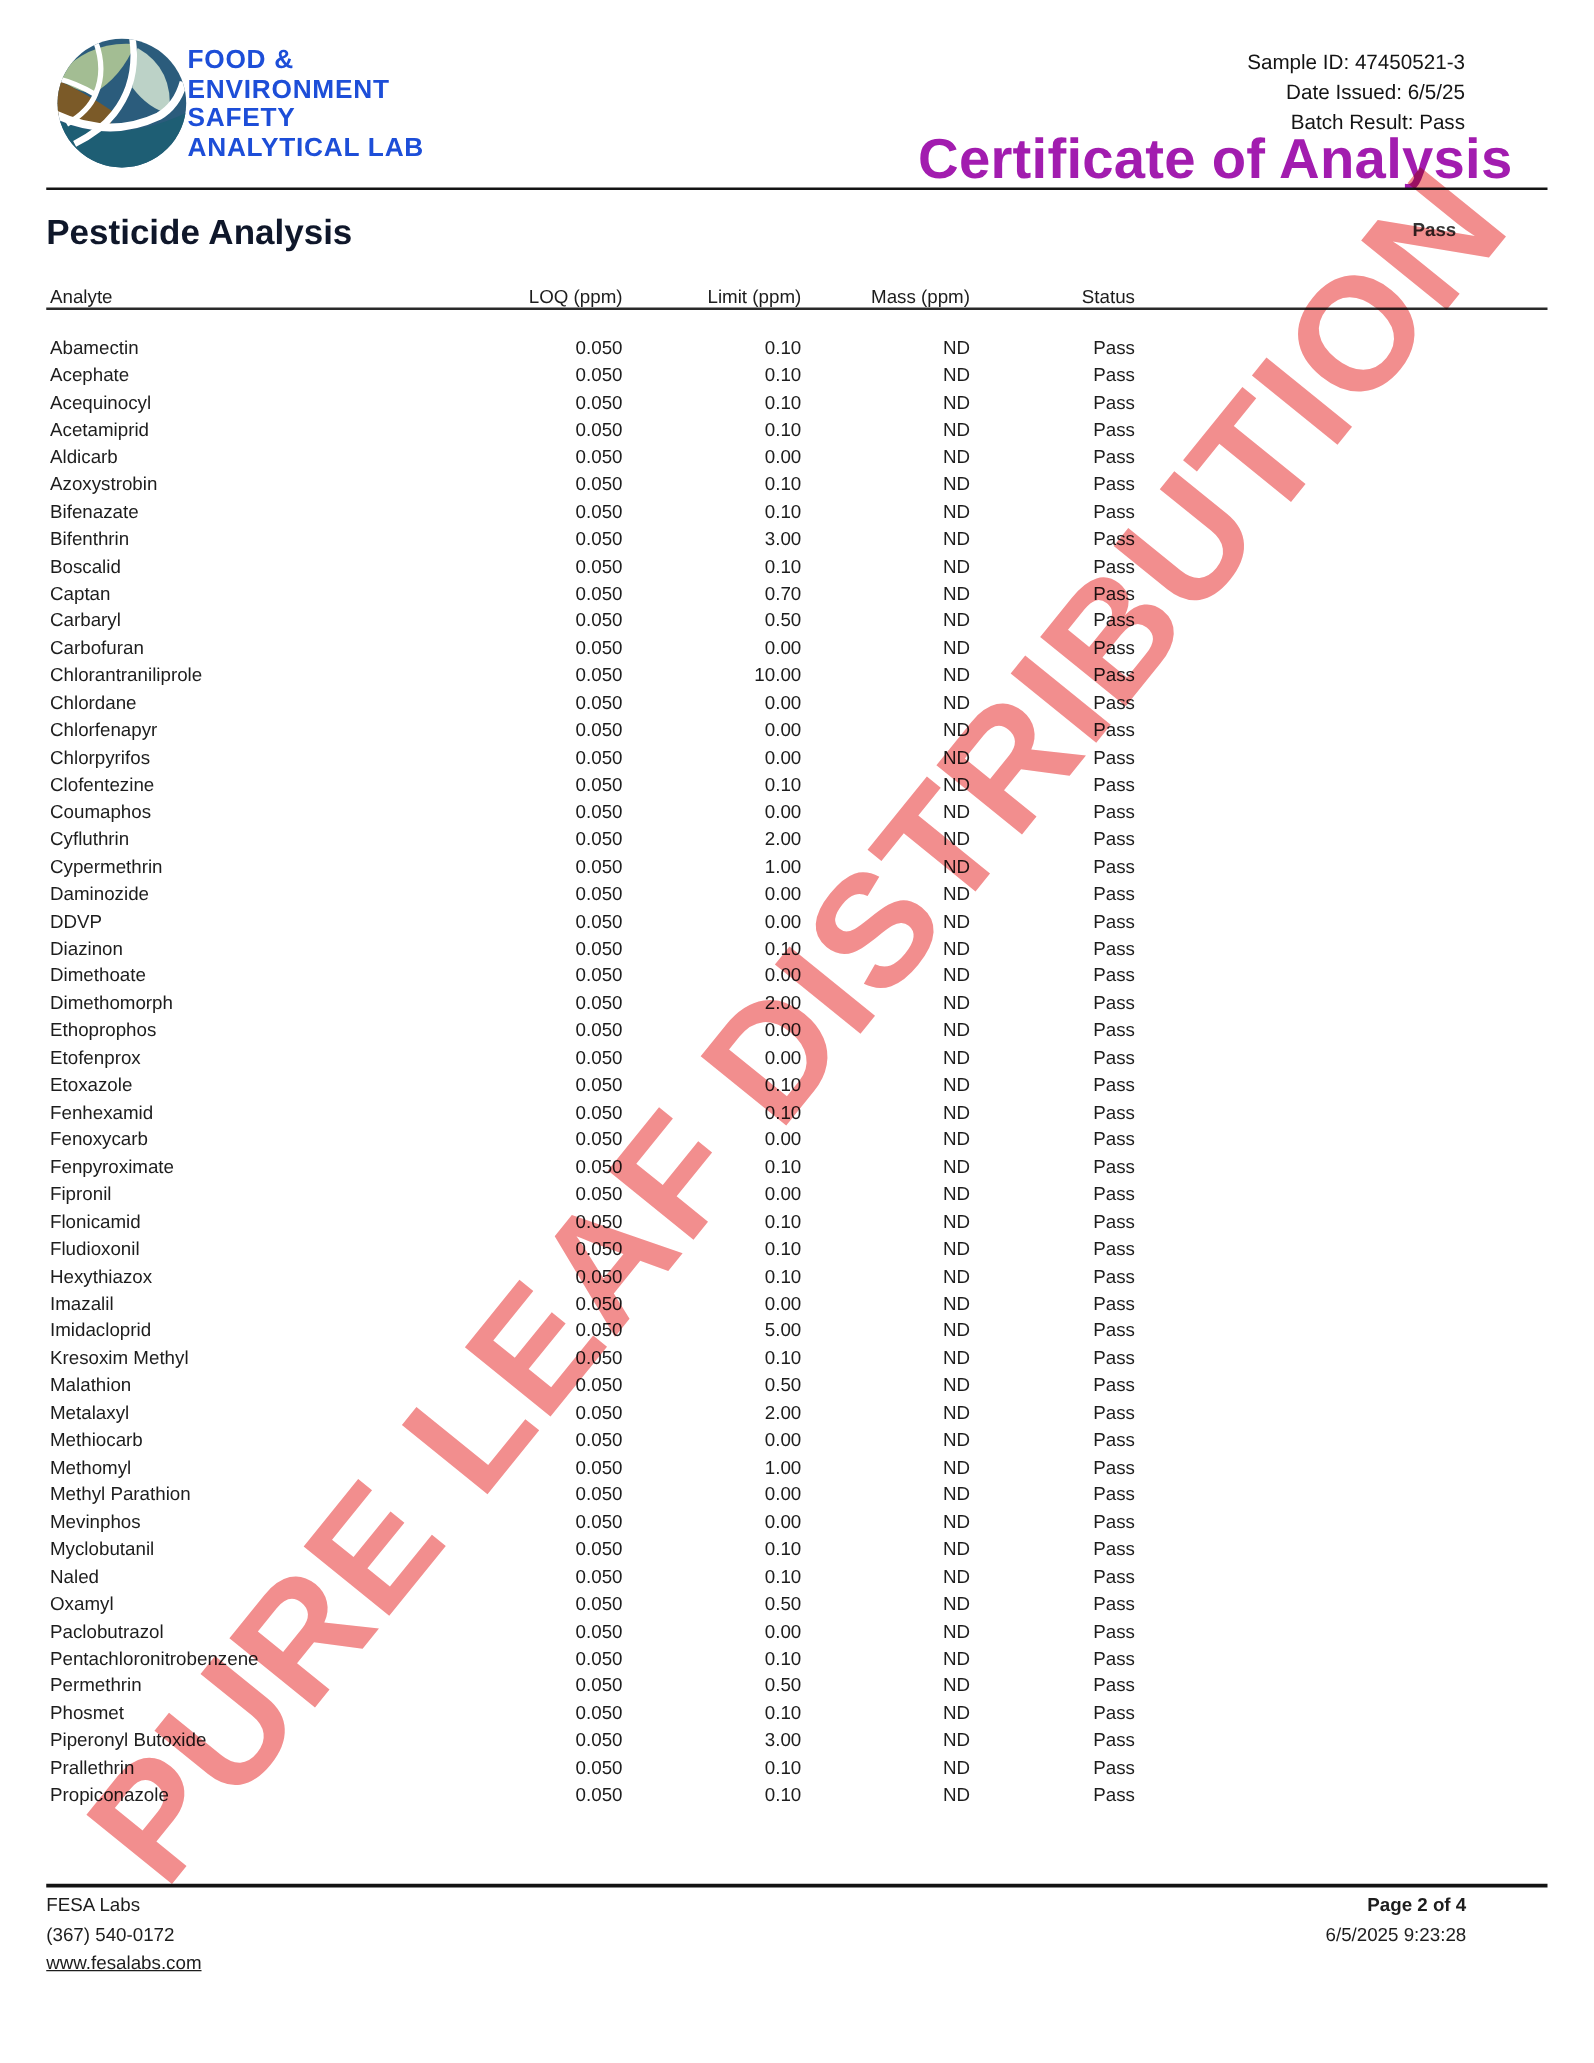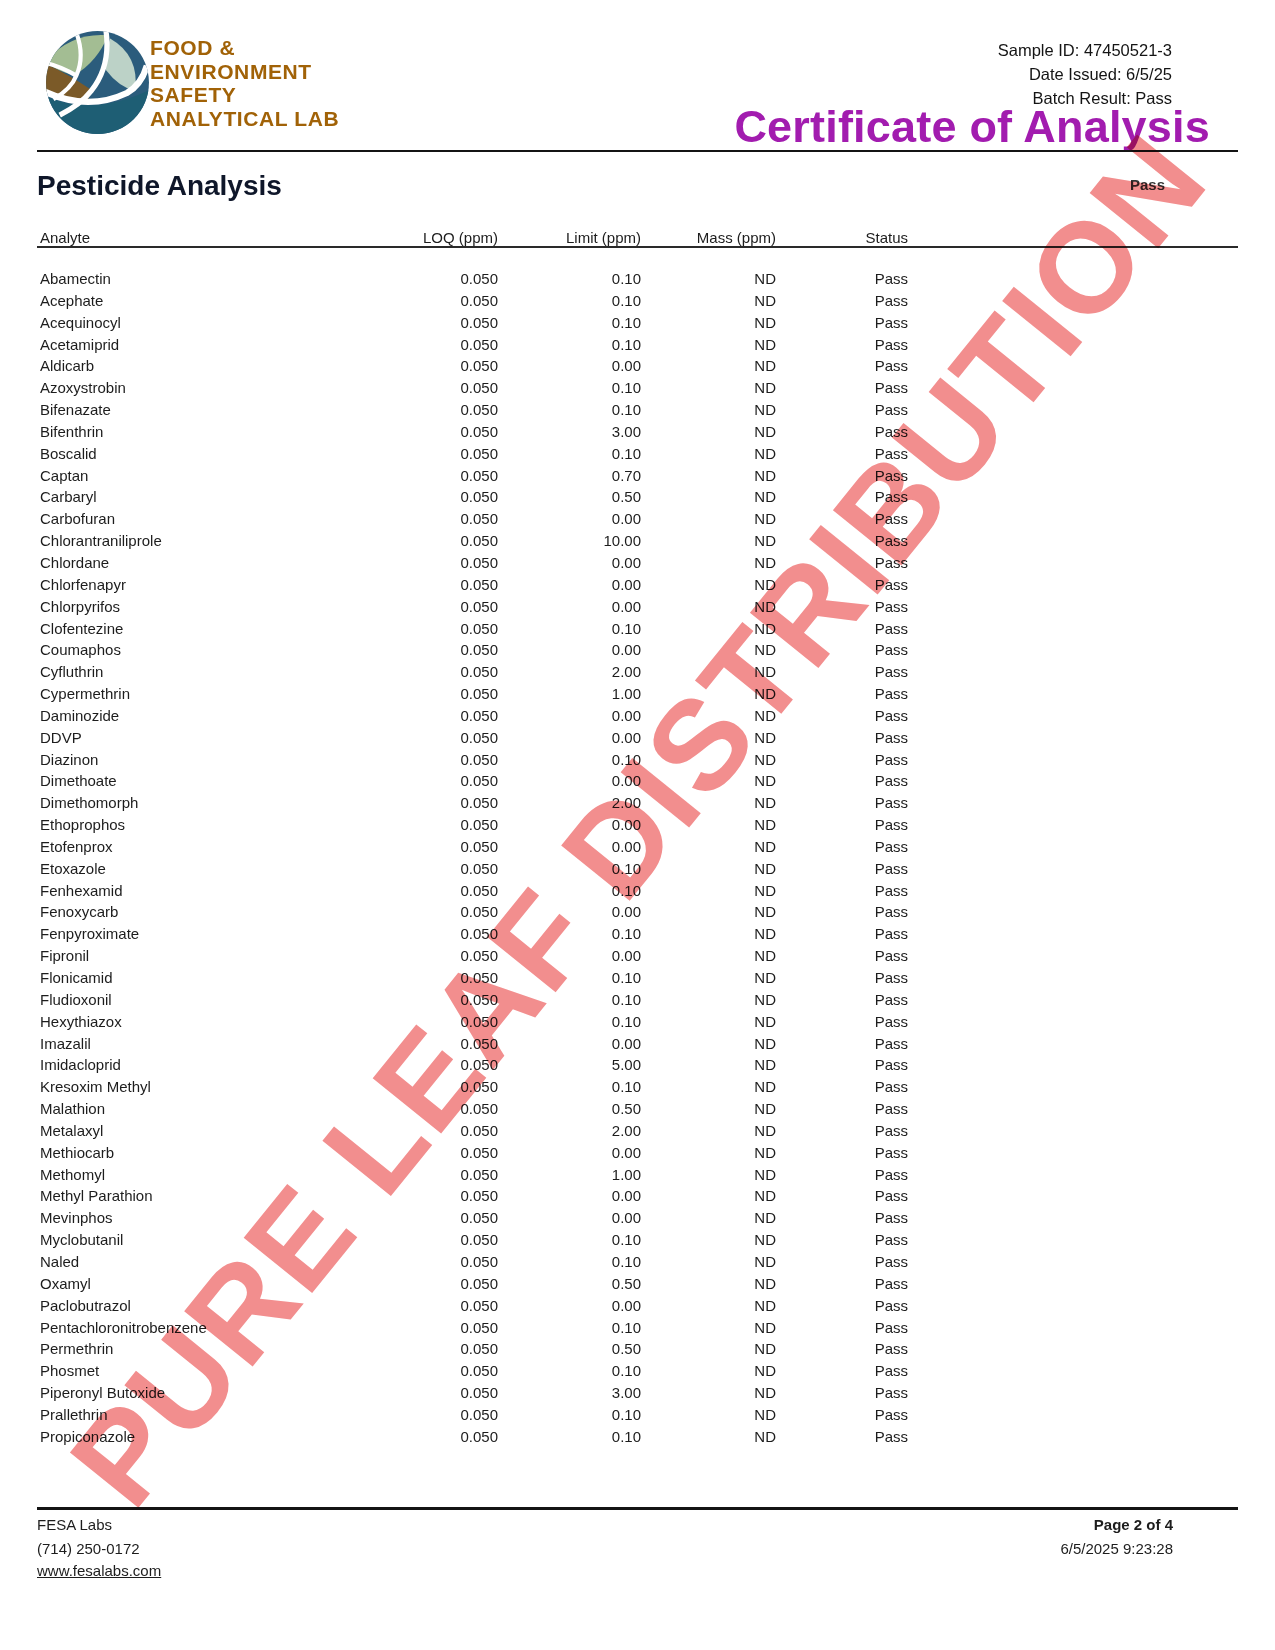--- a/index.html
+++ b/index.html
@@ -62,21 +62,21 @@
         <path d="M62,8 Q90,24 86,58 Q70,54 58,38 Q58,18 62,8 Z" fill="#BCD2C7"></path>
         <path d="M0,32 Q22,42 44,57 L40,70 Q14,68 0,58 Z" fill="#7B5A28"></path>
         <path d="M-2,62 Q45,84 102,56 L102,102 L-2,102 Z" fill="#1E5E74"></path>
         <path d="M-2,58 Q40,78 78,60 Q92,52 97,34" stroke="#fff" stroke-width="6" fill="none"></path>
         <path d="M58,0 Q63,34 44,58 Q34,71 14,81" stroke="#fff" stroke-width="5" fill="none"></path>
         <path d="M30,3 Q38,25 30,43 Q25,56 8,66" stroke="#fff" stroke-width="4" fill="none"></path>
         <path d="M0,31 Q16,35 29,43" stroke="#fff" stroke-width="4" fill="none"></path>
       </g>
     </svg>
   </div>
-  <div class="logo-text" style="color: #a16207;">
+  <div class="logo-text" style="color: #1d4ed8;">
     <div>FOOD &amp;</div>
     <div>ENVIRONMENT</div>
     <div>SAFETY</div>
     <div>ANALYTICAL LAB</div>
   </div>
 
   <div class="doc-info">
     <div>Sample ID: 47450521-3</div>
     <div>Date Issued: 6/5/25</div>
     <div>Batch Result: Pass</div>
@@ -476,17 +476,17 @@
         <span class="cell c-mass">ND</span>
         <span class="cell c-status">Pass</span>
       </div>
     </div>
 
   <div class="watermark" style="color: rgb(239, 113, 113);">PURE LEAF DISTRIBUTION</div>
 
   <div class="footer-rule"></div>
   <div class="f-company">FESA Labs</div>
   <div class="f-page">Page 2 of 4</div>
-  <div class="f-phone">(714) 250-0172</div>
+  <div class="f-phone">(367) 540-0172</div>
   <div class="f-datetime">6/5/2025 9:23:28</div>
   <div class="f-website">www.fesalabs.com</div>
 
 </div>
 
 </body></html>

